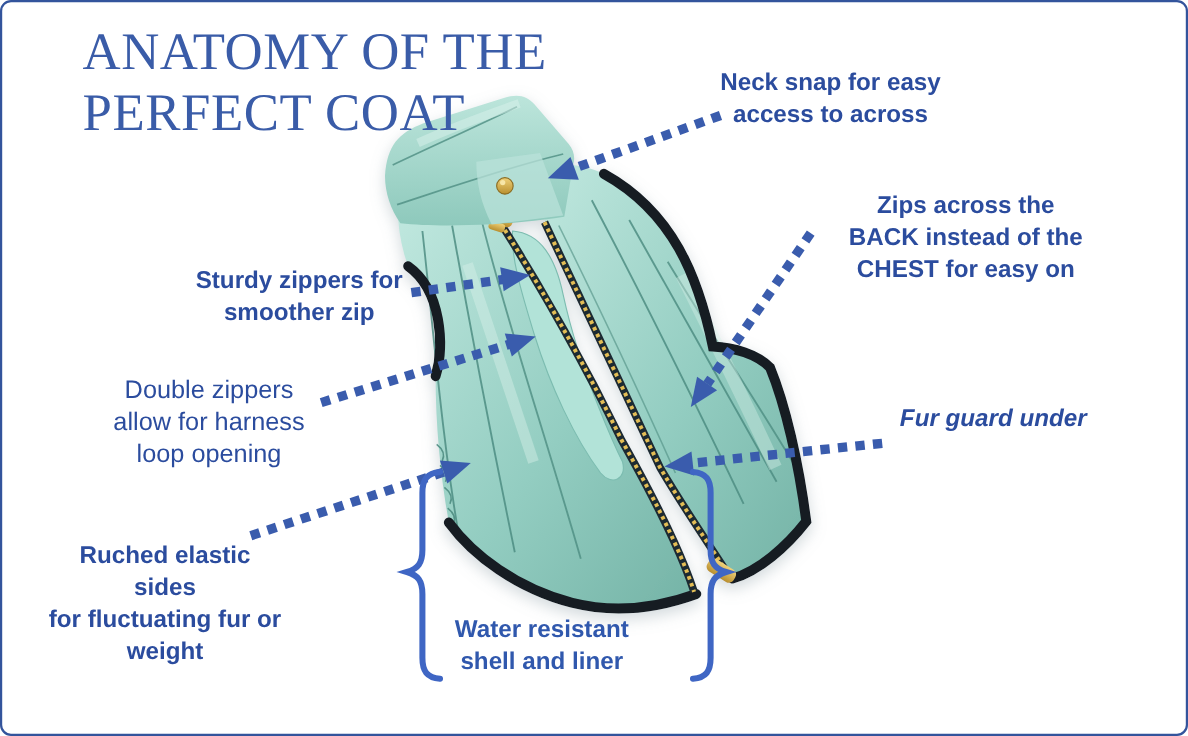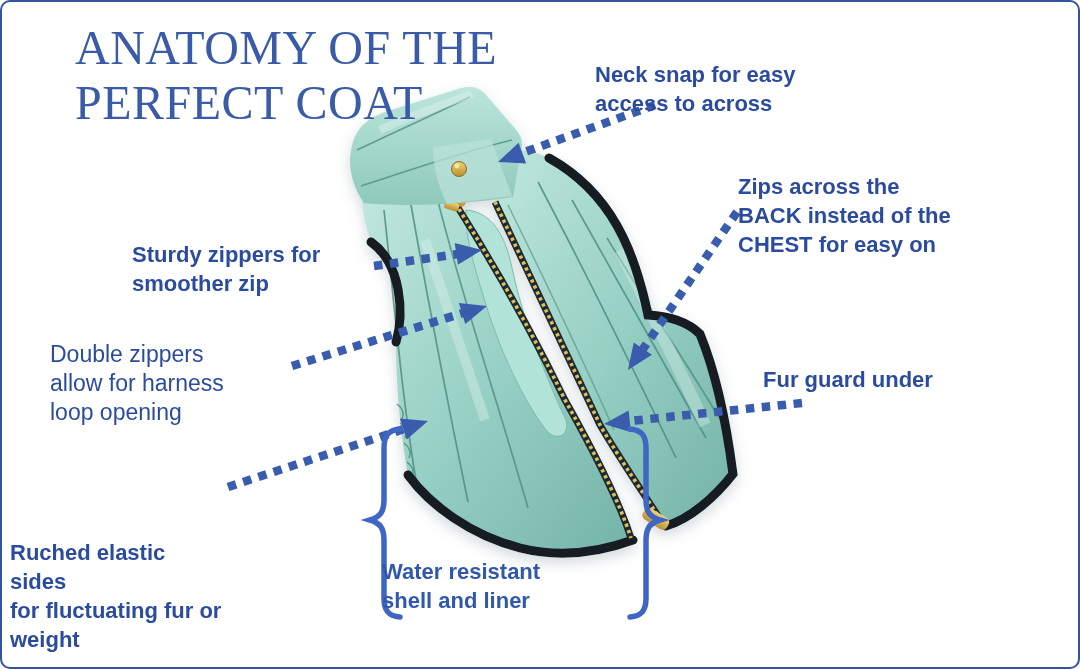--- a/index.html
+++ b/index.html
@@ -12,21 +12,21 @@
     box-sizing:border-box;pointer-events:none;
   }
   .stage{position:absolute;inset:0;}
   .title{
     position:absolute;left:75px;top:20px;width:460px;
     font-family:"Liberation Serif",serif;font-size:48px;line-height:55px;
     color:#3a5ca8;letter-spacing:.5px;font-weight:400;
   }
   .label{
     position:absolute;color:#2b4c9e;font-size:22px;line-height:29px;
-    font-weight:700;text-align:left;
+    font-weight:700;text-align:center;
   }
   .label--regular{font-weight:400;font-size:23px;}
   .ln{display:block;}
 </style>
 </head>
 <body>
 
 <div class="canvas">
 
   <svg class="stage" viewBox="0 0 1080 669">
@@ -204,25 +204,25 @@
     <span class="ln">Sturdy zippers for</span>
     <span class="ln">smoother zip</span>
   </div>
 
   <div class="label label--regular" style="left:50px;top:340px;width:280px;">
     <span class="ln">Double zippers</span>
     <span class="ln">allow for harness</span>
     <span class="ln">loop opening</span>
   </div>
 
-  <div class="label" style="left:763px;top:365px;width:280px;">
+  <div class="label" style="left:763px;top:365px;width:280px;font-style:italic;">
     <span class="ln">Fur guard under</span>
   </div>
 
-  <div class="label" style="left:10px;top:490px;width:280px;margin-top:48px;">
+  <div class="label" style="left:10px;top:490px;width:280px;">
     <span class="ln">Ruched elastic</span>
     <span class="ln">sides</span>
     <span class="ln">for fluctuating fur or</span>
     <span class="ln">weight</span>
   </div>
 
   <div class="label" style="left:382px;top:557px;width:221px;color:#3058ad;">
     <span class="ln">Water resistant</span>
     <span class="ln">shell and liner</span>
   </div>

